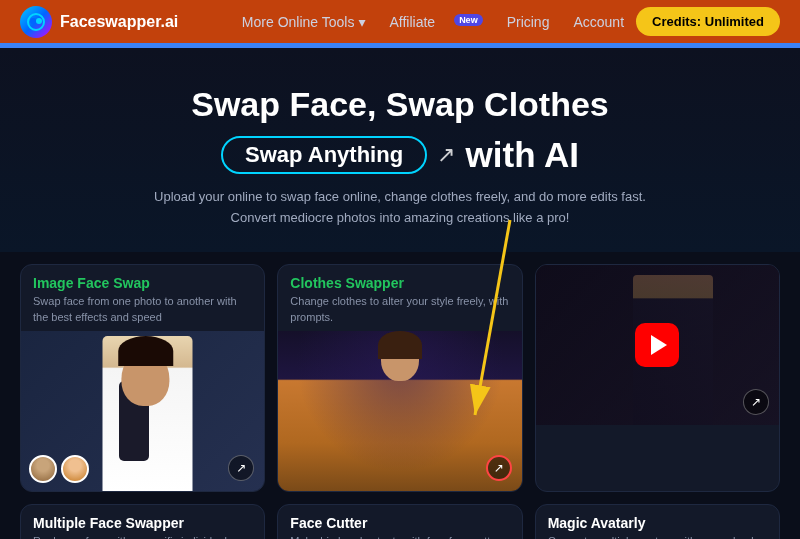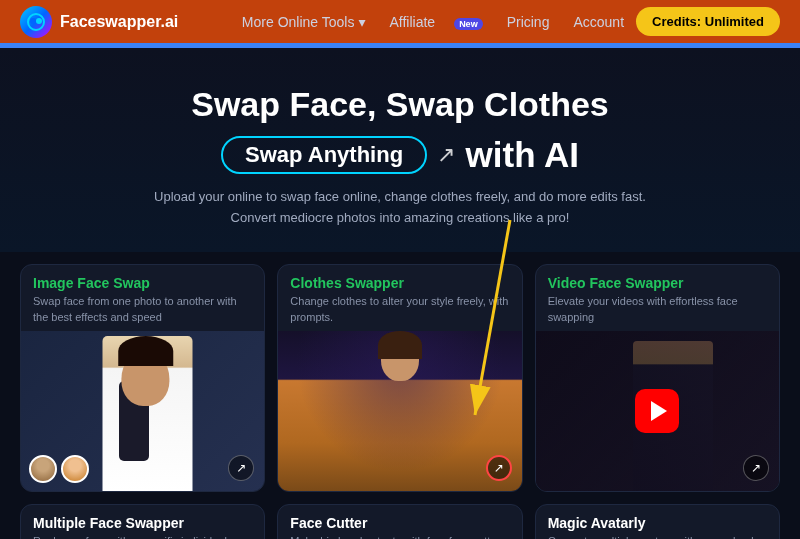--- a/index.html
+++ b/index.html
@@ -49,21 +49,21 @@
       display: flex;
       align-items: center;
     }
     .nav-link {
       color: #ccd0e0;
       font-size: 14px;
       padding: 6px 12px;
       cursor: pointer;
       border-radius: 6px;
       display: flex;
-      align-items: flex-end;
+      align-items: flex-start;
       gap: 4px;
     }
     .nav-link-tools {
       display: flex;
       align-items: center;
       gap: 4px;
     }
     .affiliate-badge {
       background: #4f46e5;
       color: #fff;
@@ -382,24 +382,20 @@
       <div style="width:100%;height:100%;background:linear-gradient(180deg,#15102a 0%,#1e1540 30%,#c87830 31%,#b06820 70%,#7a4a18 100%);position:relative;">
         <div style="position:absolute;inset:0;background:radial-gradient(ellipse at 50% 20%,#2a1a5a88 0%,transparent 60%);"></div>
         <div style="position:absolute;top:5px;left:50%;transform:translateX(-50%);width:38px;height:45px;background:#c8956a;border-radius:50% 50% 45% 45%;z-index:2;"></div>
         <div style="position:absolute;top:0;left:50%;transform:translateX(-50%);width:44px;height:28px;background:#3a2010;border-radius:50% 50% 0 0;z-index:3;"></div>
       </div>
       <div class="card-arrow" style="border: 2px solid #ff4444;border-radius:50%;padding:2px;">↗</div>
     </div>
   </div>
 
   <div class="card">
-    <div class="card-header">
-      <div class="card-title">Video Face Swapper</div>
-      <div class="card-desc">Elevate your videos with effortless face swapping</div>
-    </div>
     <div class="video-card-img">
       <div class="video-bg">
         <div class="man-figure"></div>
         <div style="position:absolute;inset:0;background:linear-gradient(135deg,#0a0818 0%,#1a1428 100%);opacity:0.7;"></div>
         <div class="play-button">
           <div class="play-triangle"></div>
         </div>
       </div>
       <div class="card-arrow">↗</div>
     </div>

